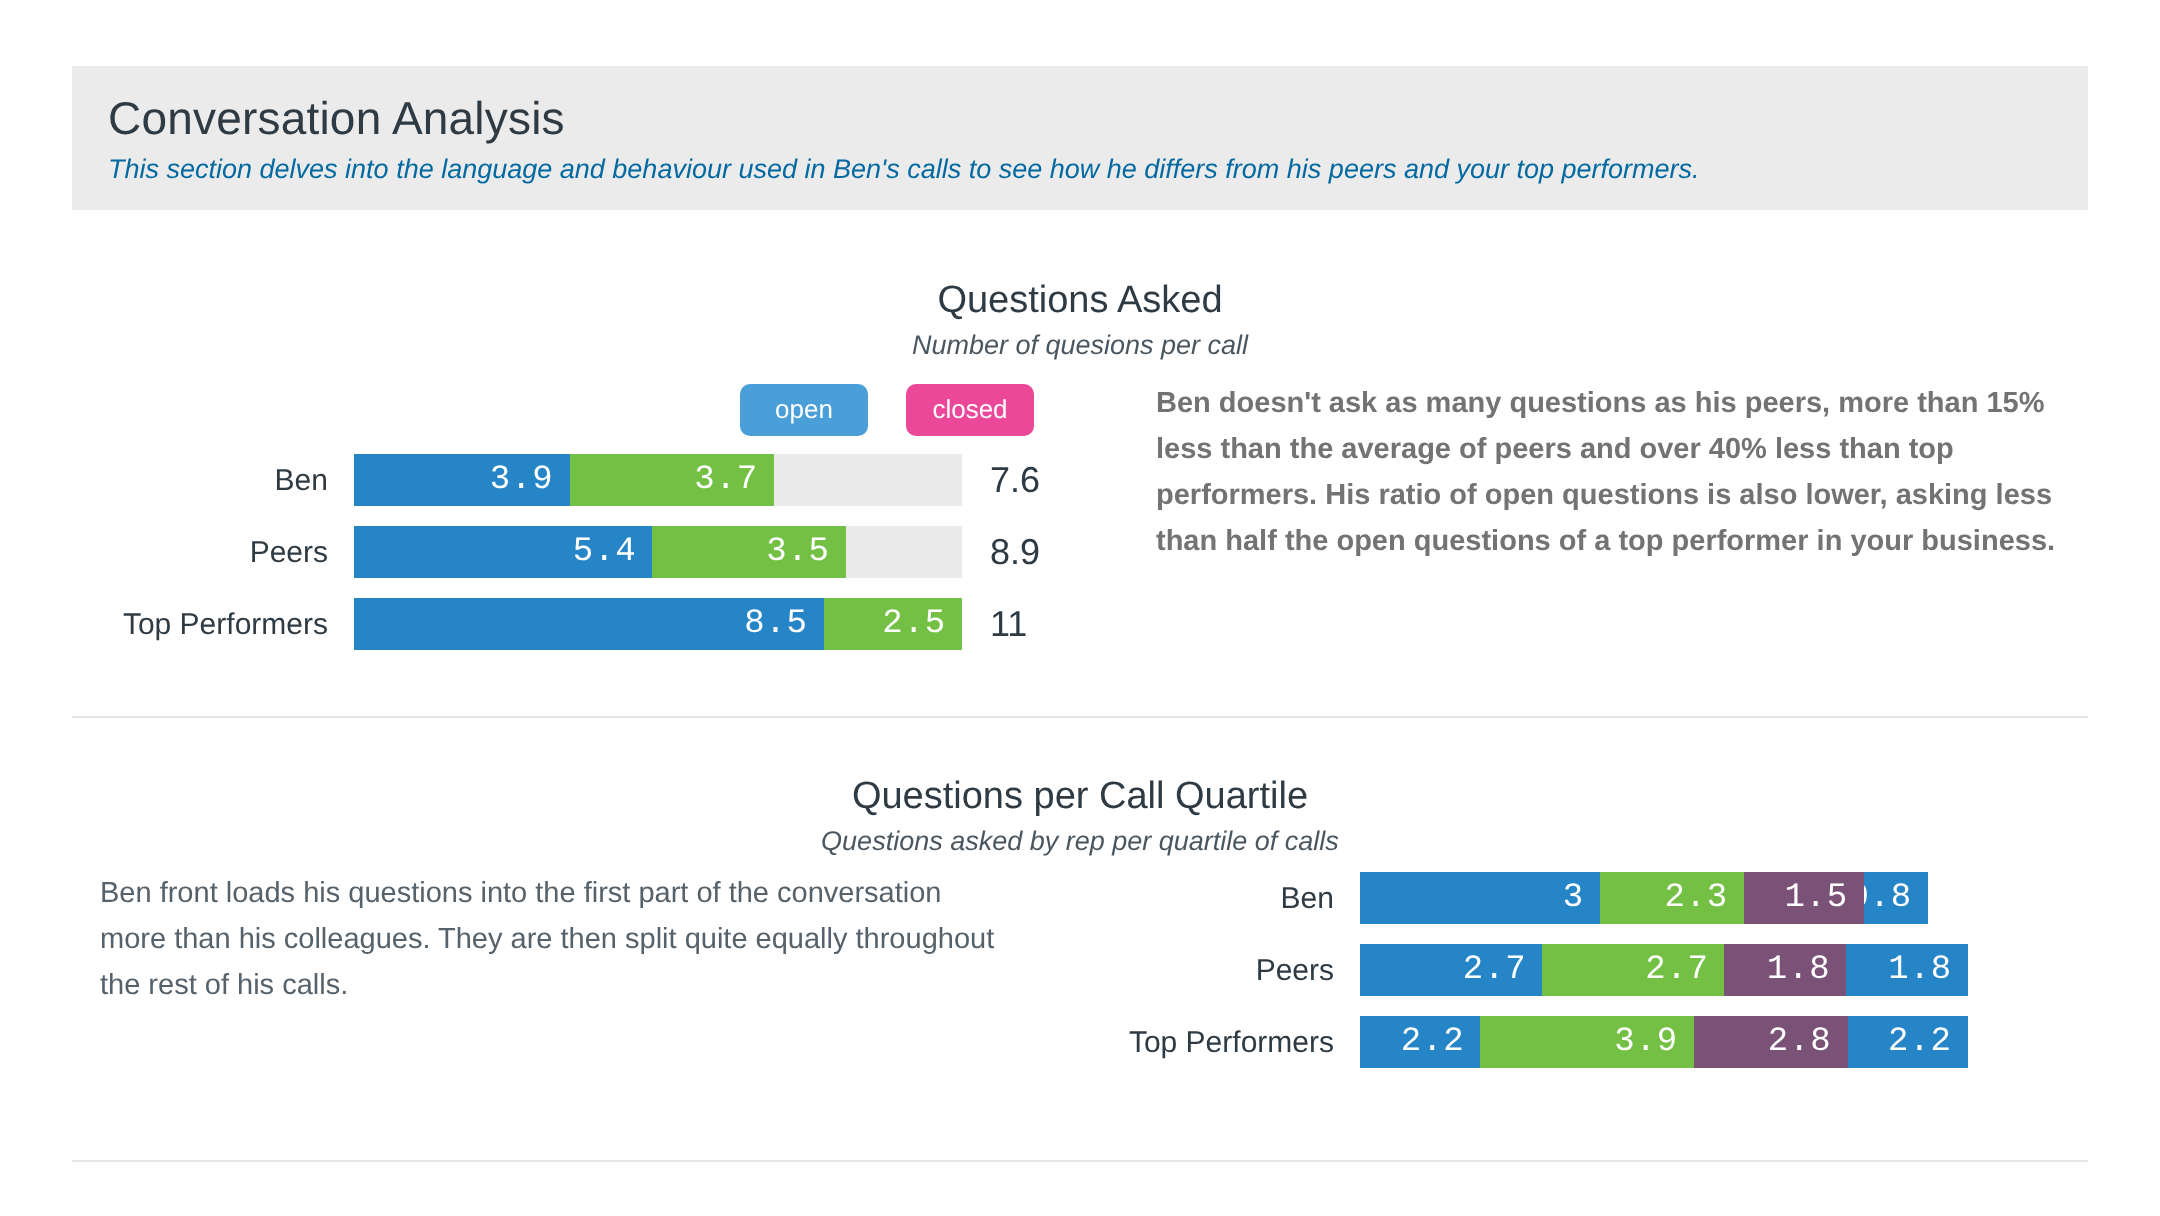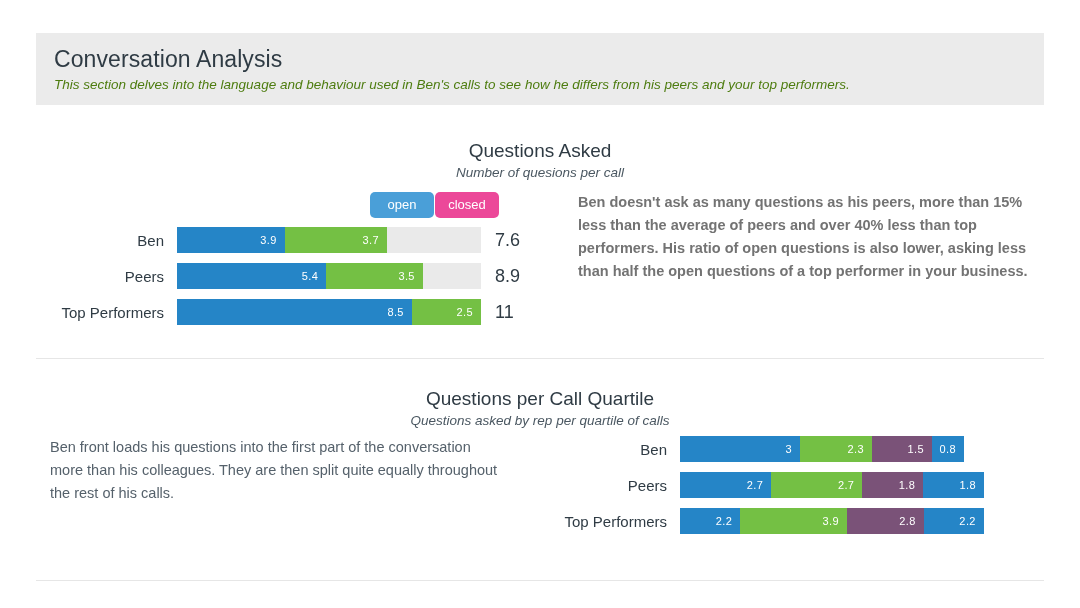--- a/index.html
+++ b/index.html
@@ -31,21 +31,21 @@
     font-size: 23px;
     font-weight: 400;
     color: #2f3b44;
     letter-spacing: 0.1px;
     line-height: 28px;
     margin: 0;
   }
   .section-sub {
     font-size: 13.5px;
     font-style: italic;
-    color: #4d7c0f;
+    color: #0369a1;
     line-height: 18px;
     margin-top: 3px;
   }
 
   
   .chart-title {
     text-align: center;
     font-size: 19px;
     font-weight: 400;
     color: #2f3b44;
@@ -65,21 +65,21 @@
     position: absolute;
     left: 0;
     top: 139px;
     width: 1080px;
   }
   .legend {
     position: absolute;
     left: 370px;
     top: 53px;
     display: flex;
-    gap: 1px;
+    gap: 19px;
   }
   .legend-chip {
     border-radius: 5px;
     color: #ffffff;
     font-size: 13px;
     line-height: 15px;
     padding: 5px 11px 6px 11px;
     min-width: 42px;
     text-align: center;
   }
@@ -115,22 +115,22 @@
     overflow: hidden;
   }
   .seg {
     height: 100%;
     display: flex;
     align-items: center;
     justify-content: flex-end;
     box-sizing: border-box;
     padding-right: 8px;
     color: #ffffff;
-    font-size: 11px;
-    font-family: Liberation Sans, sans-serif;
+    font-size: 17px;
+    font-family: Liberation Mono, monospace;
     letter-spacing: 0.4px;
     white-space: nowrap;
     overflow: hidden;
   }
   .seg-blue   { background: #2585c7; }
   .seg-green  { background: #74c044; }
   .seg-purple { background: #7a5278; }
   .row1 .rtotal {
     padding-left: 14px;
     font-size: 18px;

